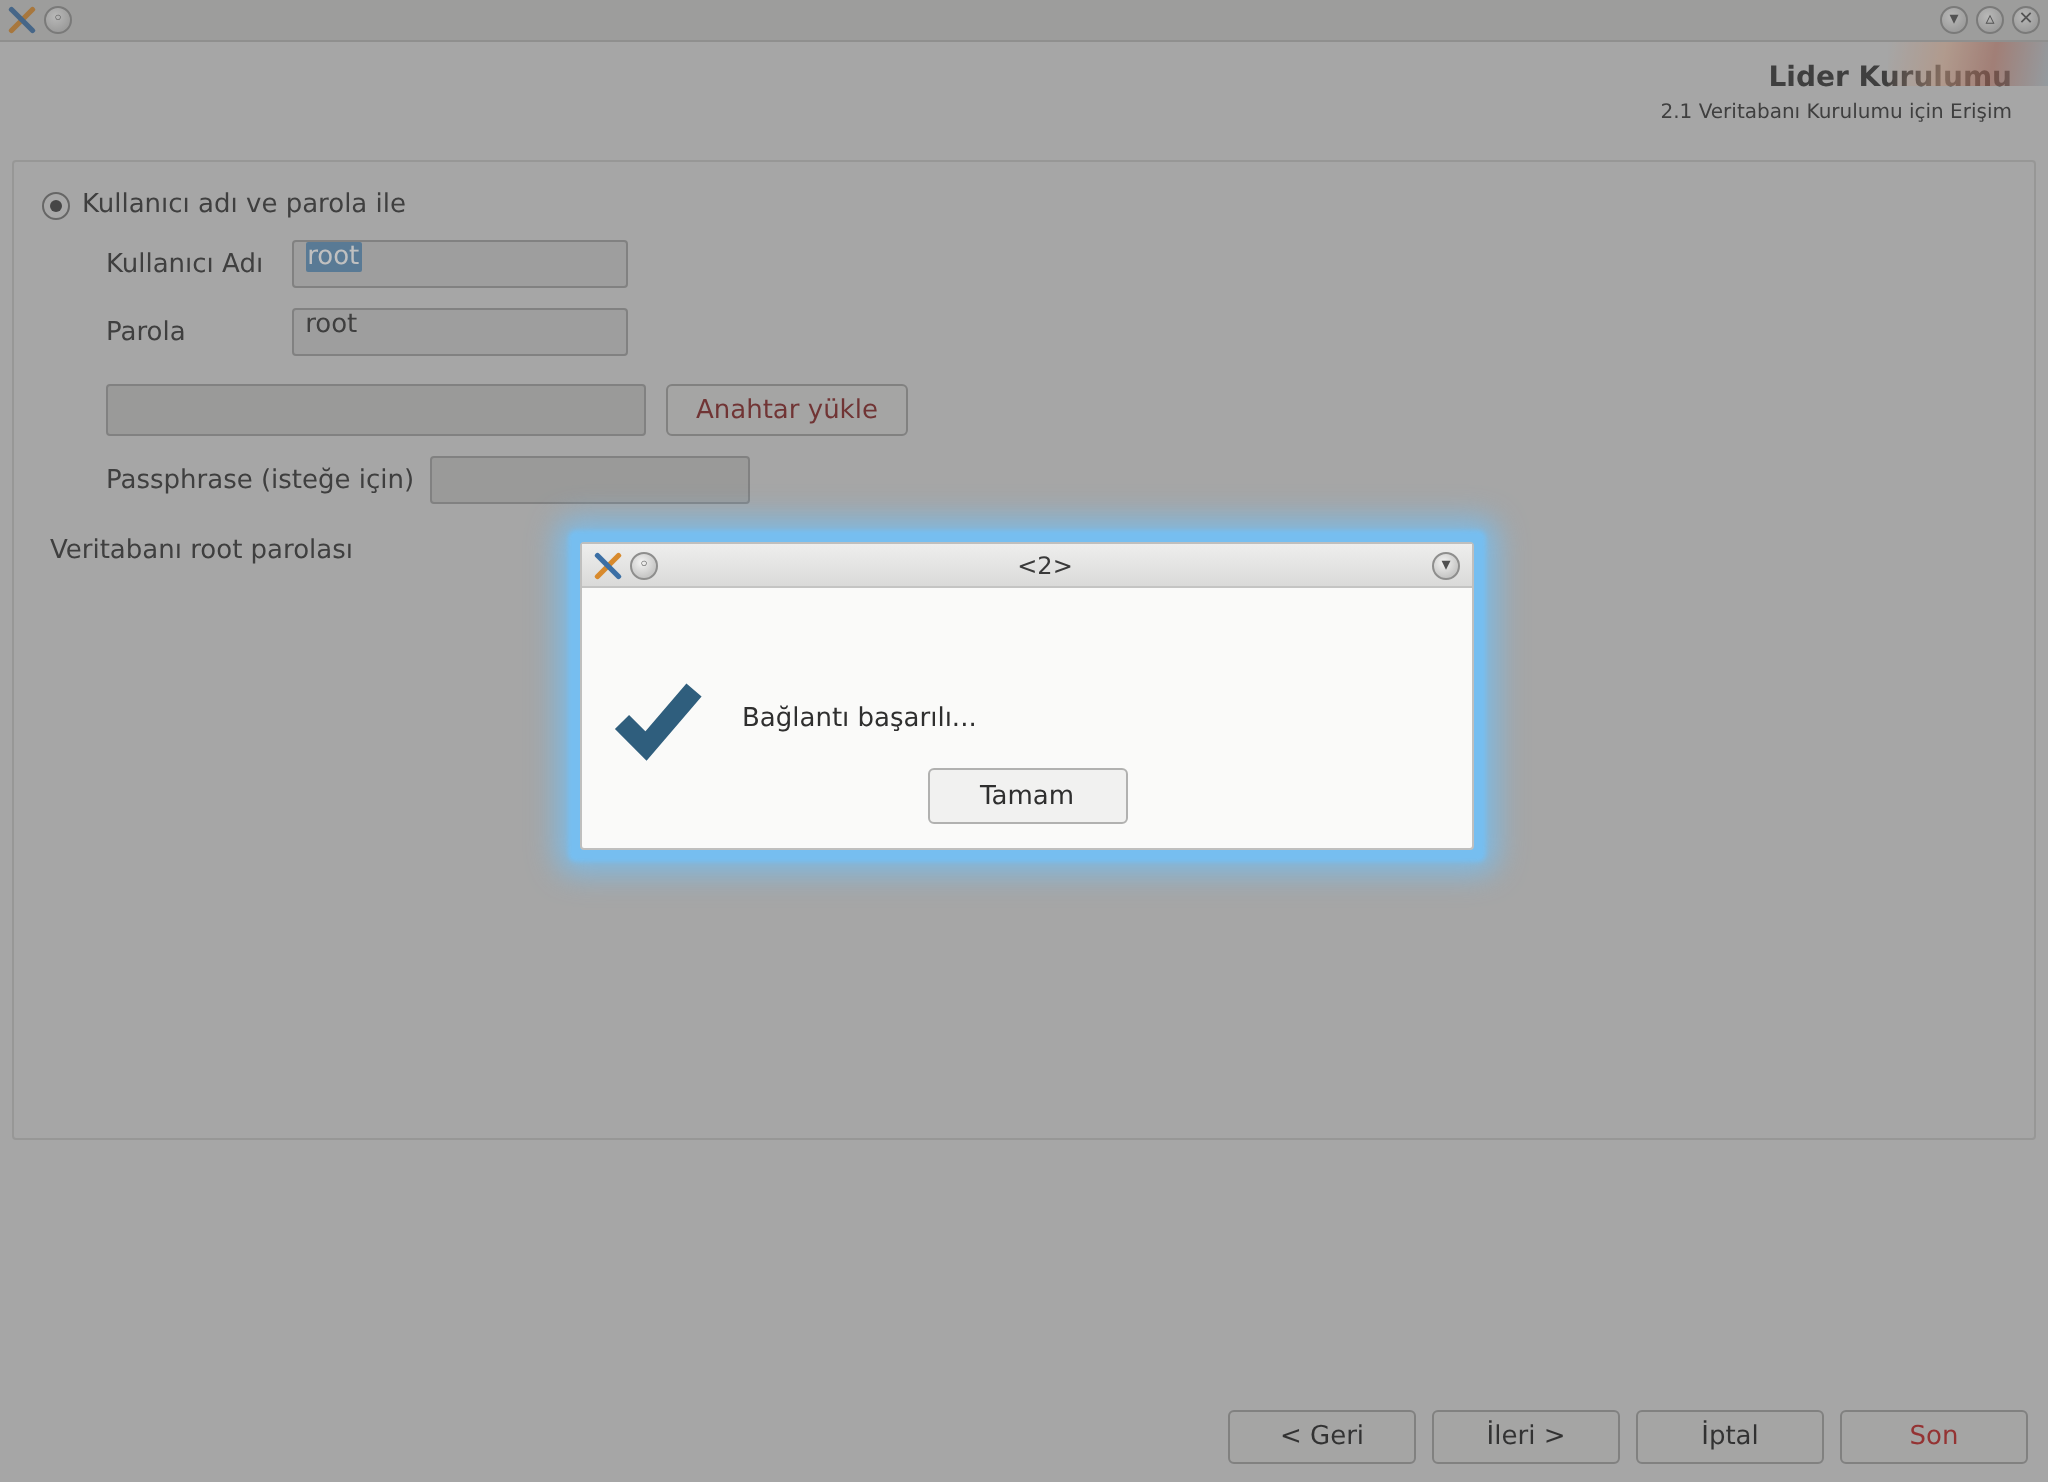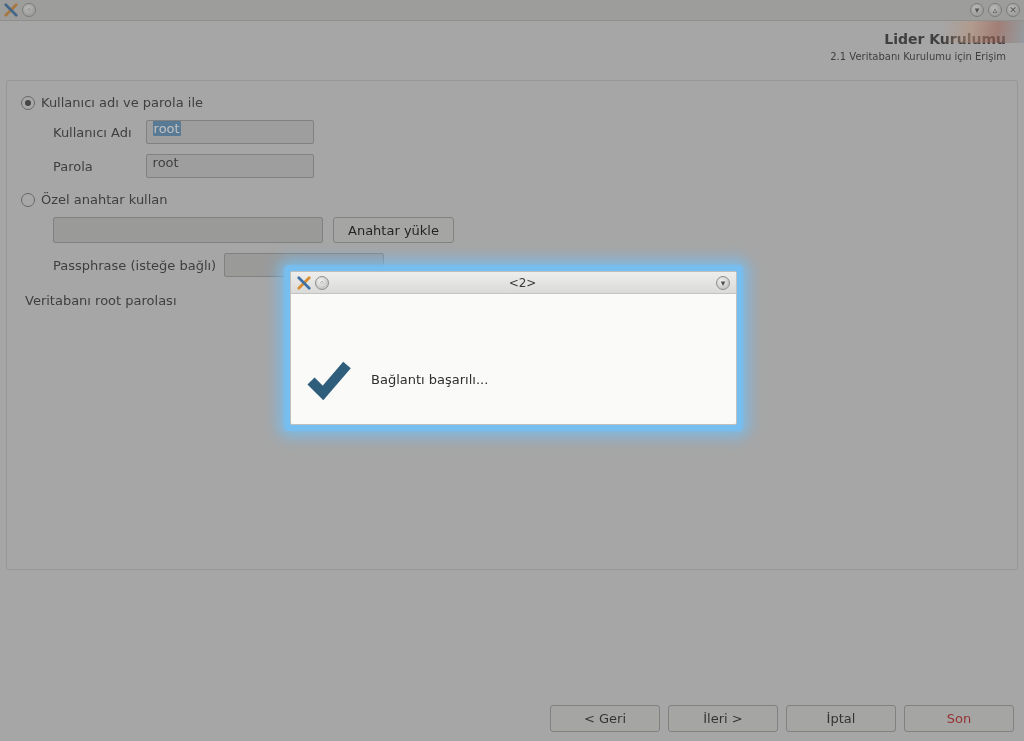--- a/index.html
+++ b/index.html
@@ -130,41 +130,41 @@
   }
   .key-row {
     display:flex; gap:10px; align-items:center;
     margin:4px 0 10px 32px;
   }
   .key-btn {
     height:26px; padding:0 14px;
     border:1px solid var(--button-border);
     background:var(--button-bg);
     border-radius:3px;
-    color:#000000;
+    color:#7f1d1d;
     font-size:13px;
     display:flex; align-items:center;
   }
   .pass-row {
     display:flex; gap:8px; align-items:center;
     margin:4px 0 16px 32px;
   }
   .root-row {
     display:flex; gap:6px; align-items:center;
     margin:6px 0 0 4px;
   }
   
   .wizard-footer {
     position:absolute; left:0; right:0; bottom:0;
     height:44px;
     display:flex; justify-content:flex-end;
     gap:8px; padding:8px 10px 0 0;
   }
   .wiz-btn {
-    width:110px; height:27px;
+    width:94px; height:27px;
     border:1px solid var(--button-border);
     background:var(--button-bg);
     border-radius:3px;
     display:flex; align-items:center; justify-content:center;
     font-size:13px;
     color:#1b1b1b;
   }
   .wiz-btn.disabled { color:#b91c1c; }
   
   .modal-glow {
@@ -261,32 +261,28 @@
         <div class="label">Kullanıcı Adı</div>
         <div class="field f-username">
           <span class="sel-text">root</span>
         </div>
         <div class="label">Parola</div>
         <div class="field f-password">
           <span>root</span>
         </div>
       </div>
 
-      <div class="radio-row">
-        <span class="radio"></span>
-        <span>Özel anahtar kullan</span>
-      </div>
 
       <div class="key-row">
         <div class="field f-keyfile"></div>
         <div class="key-btn">Anahtar yükle</div>
       </div>
 
       <div class="pass-row">
-        <div class="label">Passphrase (isteğe bağlı)</div>
+        <div class="label">Passphrase (isteğe için)</div>
         <div class="field f-passphrase"></div>
       </div>
 
       <div class="root-row">
         <div class="label">Veritabanı root parolası</div>
       </div>
     </div>
 
     <div class="wizard-footer">
       <div class="wiz-btn">&lt;  Geri</div>
@@ -317,13 +313,16 @@
       </div>
   </div>
   <div class="modal-body">
     <span class="check-icon">
       <svg viewBox="0 0 48 48">
         <polyline points="6,26 18,38 42,10" fill="none" stroke="var(--check)" stroke-width="10" stroke-linecap="butt" stroke-linejoin="miter"></polyline>
       </svg>
     </span>
     <span class="msg">Bağlantı başarılı...</span>
   </div>
+  <div class="modal-footer">
+    <div class="modal-btn">Tamam</div>
+  </div>
 </div>
 
 </body></html>

